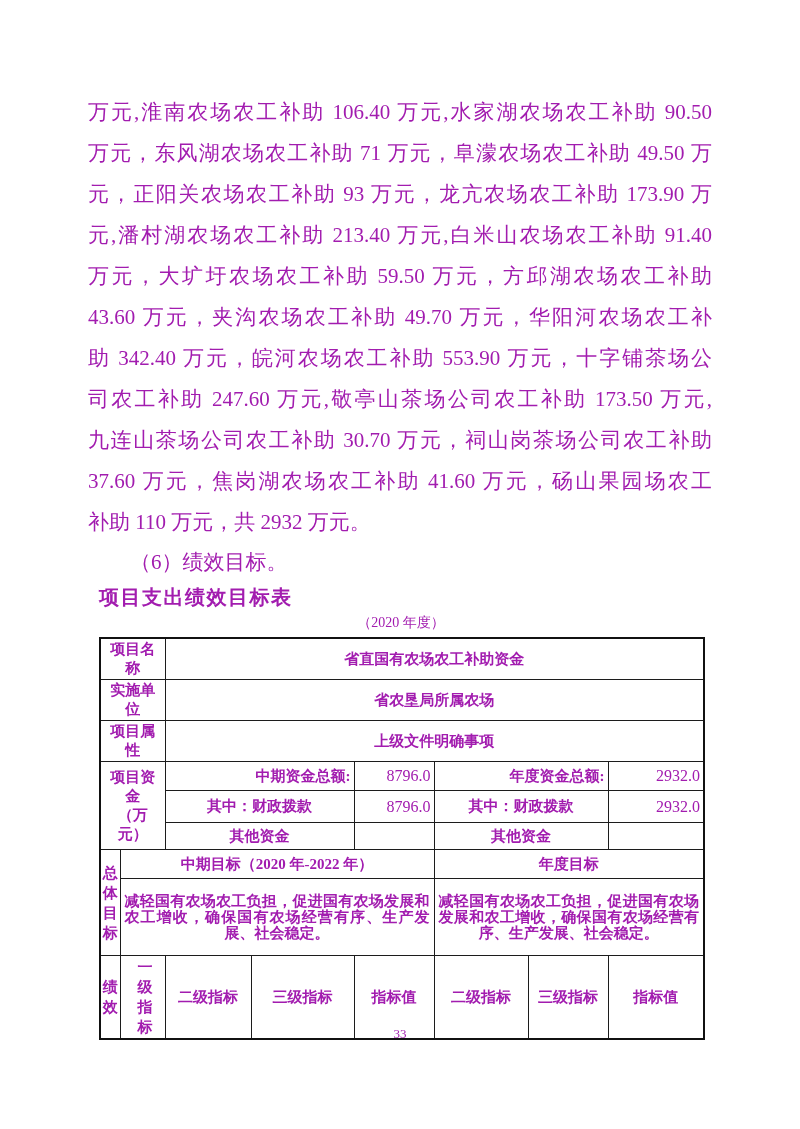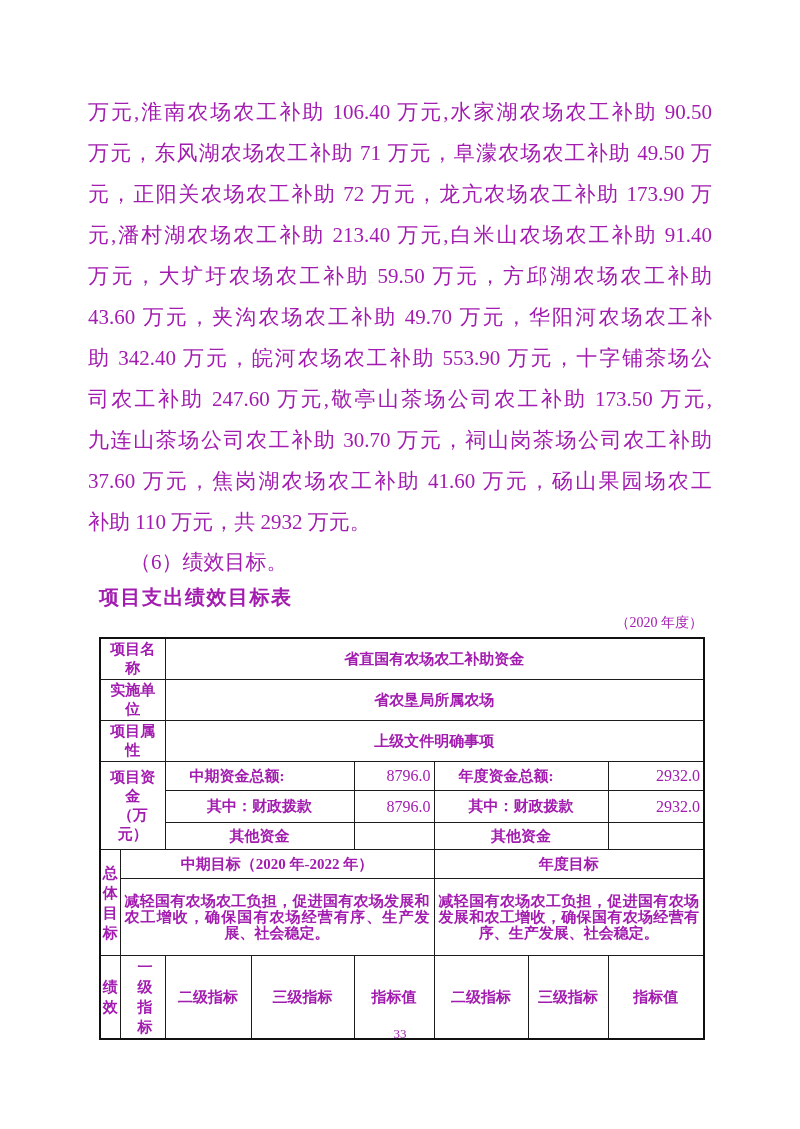--- a/index.html
+++ b/index.html
@@ -14,49 +14,49 @@
           font-size:21px; line-height:41px; }
   .para .line { height:41px; text-align:justify; text-align-last:justify;
                 white-space:nowrap; overflow:hidden; }
   .para .line.last { text-align:left; text-align-last:left; }
   .section-heading { position:absolute; left:88px; top:542px; width:624px;
           height:41px; line-height:41px; font-size:21px; padding-left:42px; }
   
   .tbl-title { position:absolute; left:99px; top:584px; width:604px;
           text-align:left; font-size:20px; font-weight:bold; letter-spacing:1.5px; }
   .tbl-subtitle { position:absolute; left:99px; top:614px; width:604px;
-          text-align:right; font-size:14px; }
+          text-align:center; font-size:14px; }
   
   .goal-table { position:absolute; left:99px; top:637px; width:604px;
           border-collapse:collapse; table-layout:fixed;
           font-size:15px; font-weight:bold; }
   .goal-table td { border:1px solid #1c1c1c; padding:1px 3px;
           text-align:center; vertical-align:middle; overflow:hidden; }
   .goal-table { border:2px solid #111; }
-  .goal-table td.lft { text-align:left; padding-left:24px; }
+  .goal-table td.lft { text-align:right; padding-left:24px; }
   .goal-table td.num { text-align:right; padding-right:3px;
           font-weight:normal; font-size:16px;margin-top:36px; }
   .goal-table td.vlbl { padding:0; word-break:break-all;
           line-height:20px; letter-spacing:0; }
   .goal-table td.wraphdr { padding:1px 17px; word-break:break-all; line-height:20px; }
   .goal-table td.goal { text-align:justify; text-align-last:center;
           line-height:16px; padding:2px 4px;margin-top:24px; }
   
   .page-num { position:absolute; left:0; top:1026px; width:800px;
           text-align:center; font-size:13px; }
 </style>
 </head>
 <body>
 
 <div class="page">
 
   <div class="para">
     <div class="line">万元,淮南农场农工补助 106.40 万元,水家湖农场农工补助 90.50</div>
     <div class="line">万元，东风湖农场农工补助 71 万元，阜濛农场农工补助 49.50 万</div>
-    <div class="line">元，正阳关农场农工补助 72 万元，龙亢农场农工补助 173.90 万</div>
+    <div class="line">元，正阳关农场农工补助 93 万元，龙亢农场农工补助 173.90 万</div>
     <div class="line">元,潘村湖农场农工补助 213.40 万元,白米山农场农工补助 91.40</div>
     <div class="line">万元，大圹圩农场农工补助 59.50 万元，方邱湖农场农工补助</div>
     <div class="line">43.60 万元，夹沟农场农工补助 49.70 万元，华阳河农场农工补</div>
     <div class="line">助 342.40 万元，皖河农场农工补助 553.90 万元，十字铺茶场公</div>
     <div class="line">司农工补助 247.60 万元,敬亭山茶场公司农工补助 173.50 万元,</div>
     <div class="line">九连山茶场公司农工补助 30.70 万元，祠山岗茶场公司农工补助</div>
     <div class="line">37.60 万元，焦岗湖农场农工补助 41.60 万元，砀山果园场农工</div>
     <div class="line last">补助 110 万元，共 2932 万元。</div>
   </div>
 

